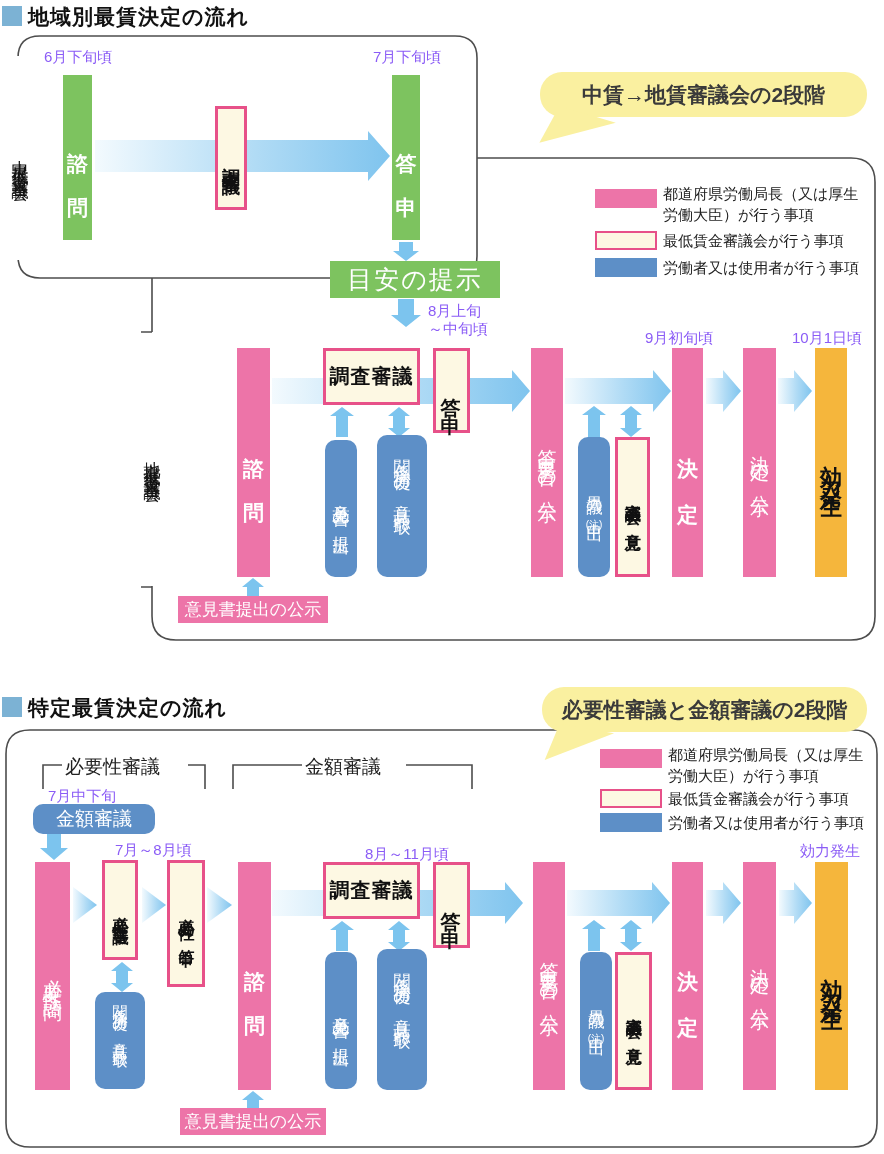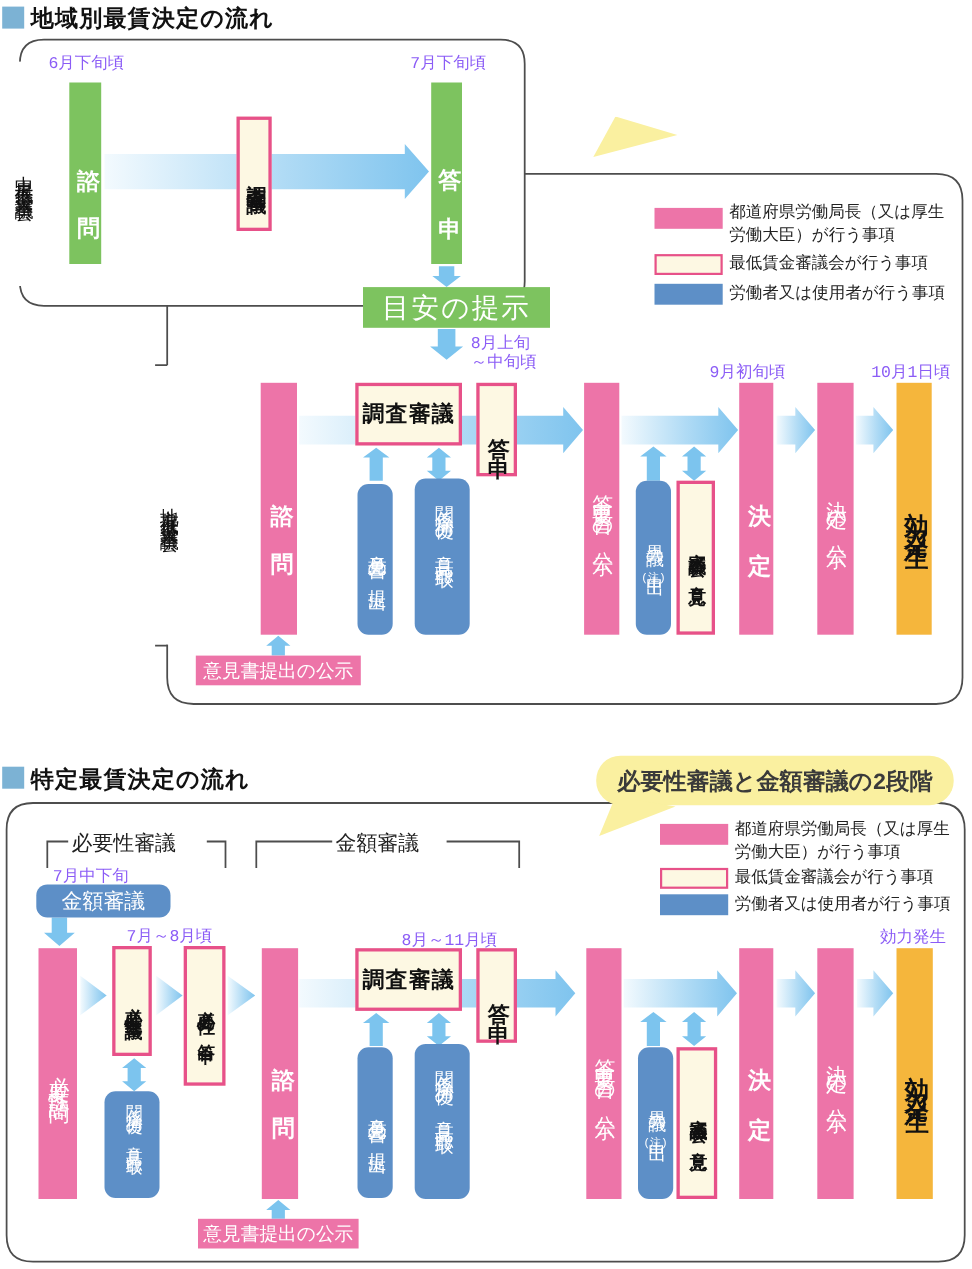--- a/index.html
+++ b/index.html
@@ -2,21 +2,21 @@
 <html><head>
 <meta charset="utf-8">
 <style>
   :root{
     --pink:#ed74a8; --pinkBorder:#e75189; --cream:#fdf8e3; --blue:#5d8fc7;
     --green:#7dc35f; --orange:#f5b63c; --arrow:#7cc4ee; --bubble:#faf0a0;
     --square:#7cb2d4; --ink:#222; --outline:#4d4d4d;
   }
   html,body{margin:0;padding:0;background:#fff;}
   #canvas{position:relative;width:884px;height:1154px;background:#fff;overflow:hidden;
-    font-family:Liberation Mono, monospace;color:var(--ink);}
+    font-family:Liberation Sans, sans-serif;color:var(--ink);}
   .abs{position:absolute;}
   svg.layer{position:absolute;left:0;top:0;}
   .sec-title{position:absolute;font-size:21px;font-weight:bold;color:#111;letter-spacing:1px;}
   .sq{position:absolute;width:20px;height:20px;background:var(--square);}
   .date{position:absolute;font-size:15px;color:#8b5cf6;white-space:nowrap;}
   .bar{position:absolute;display:flex;align-items:center;justify-content:center;}
   .pinkbar{background:var(--pink);color:#fff;}
   .greenbar{background:var(--green);color:#fff;}
   .orangebar{background:var(--orange);color:#111;}
   .bluebox{background:var(--blue);color:#fff;border-radius:10px;}
@@ -115,20 +115,21 @@
     <span class="vtext sp-xl" style="font-size:21px;font-weight:bold;">答申</span>
   </div>
 
   <div class="bar greenbar" style="left:330px;top:261px;width:170px;height:37px;">
     <span style="font-size:25px;letter-spacing:2px;">目安の提示</span>
   </div>
 
   <div class="date" style="left:428px;top:302px;">8月上旬</div>
   <div class="date" style="left:428px;top:320px;">～中旬頃</div>
 
+  <div class="bubble" style="left:540px;top:72px;width:327px;height:45px;">中賃→地賃審議会の2段階</div>
   <div class="tail" style="left:536px;top:106px;width:84px;height:40px;clip-path:polygon(28% 0%,95% 42%,4% 92%);"></div>
 
   <div class="legend-swatch" style="left:595px;top:189px;background:var(--pink);"></div>
   <div class="legend-text" style="left:663px;top:183px;">都道府県労働局長（又は厚生</div>
   <div class="legend-text" style="left:663px;top:204px;">労働大臣）が行う事項</div>
   <div class="legend-swatch" style="left:595px;top:231px;background:var(--cream);border:2.5px solid var(--pinkBorder);box-sizing:border-box;"></div>
   <div class="legend-text" style="left:663px;top:230px;">最低賃金審議会が行う事項</div>
   <div class="legend-swatch" style="left:595px;top:258px;background:var(--blue);"></div>
   <div class="legend-text" style="left:663px;top:257px;">労働者又は使用者が行う事項</div>
 

